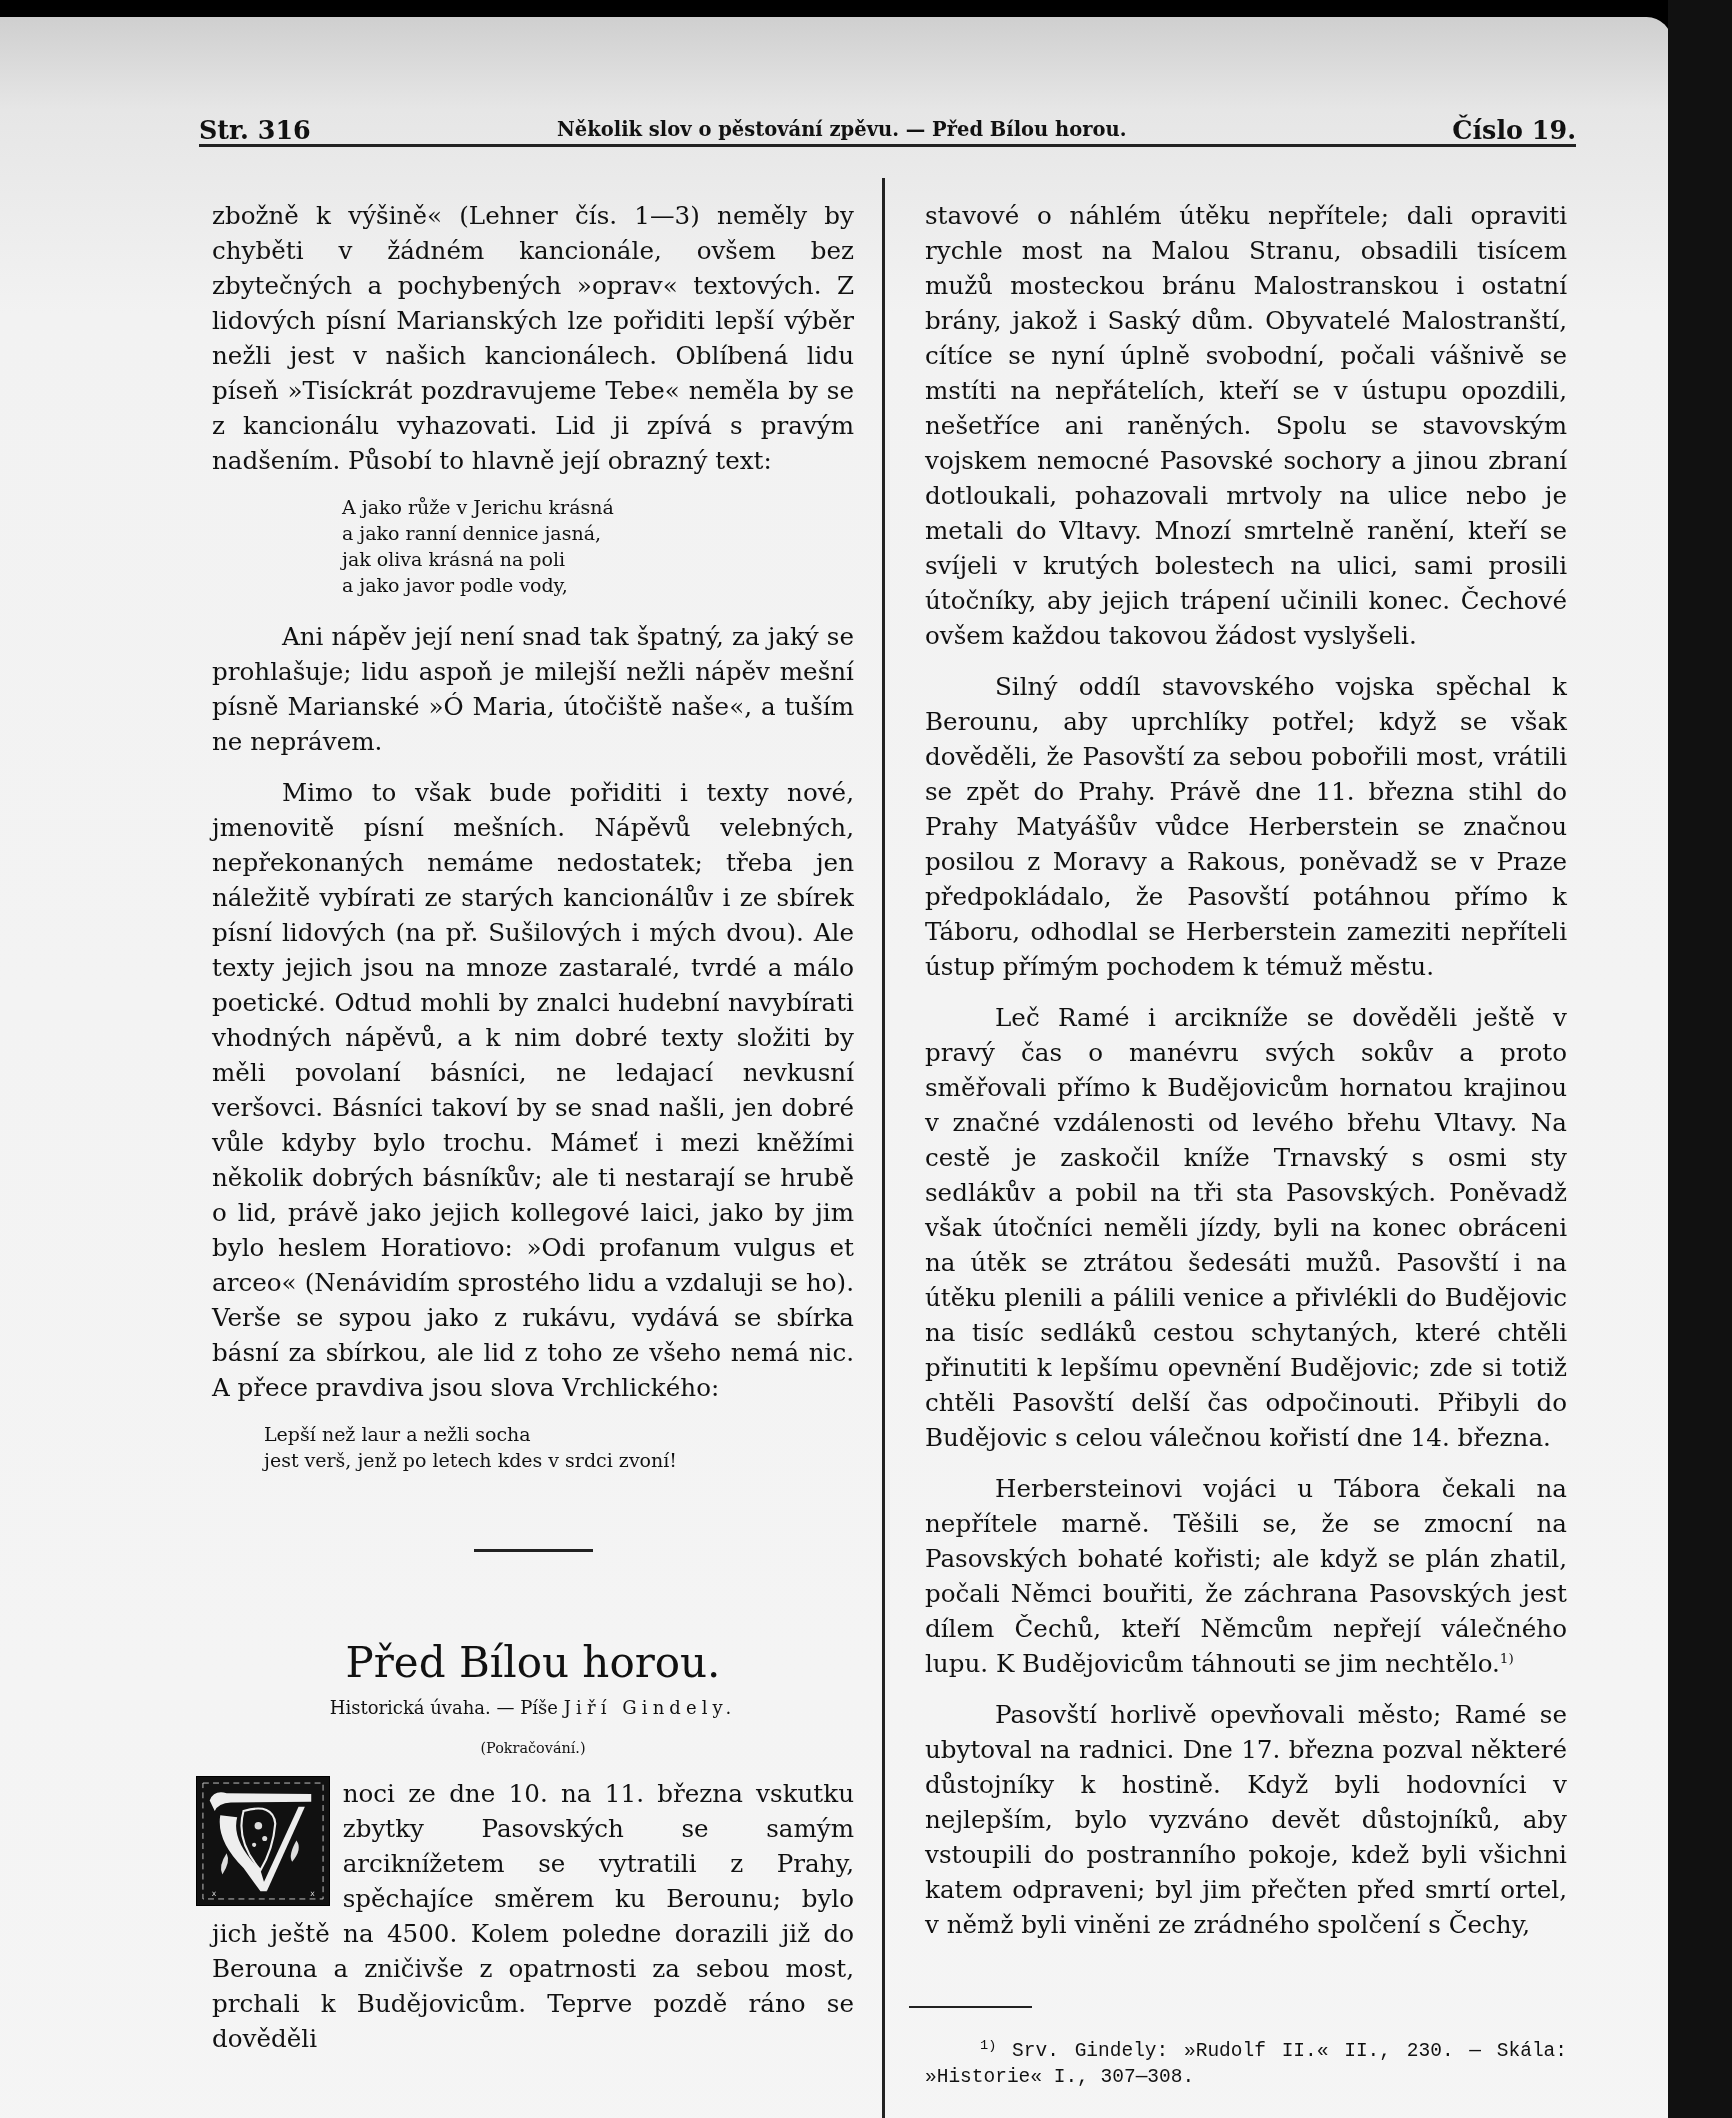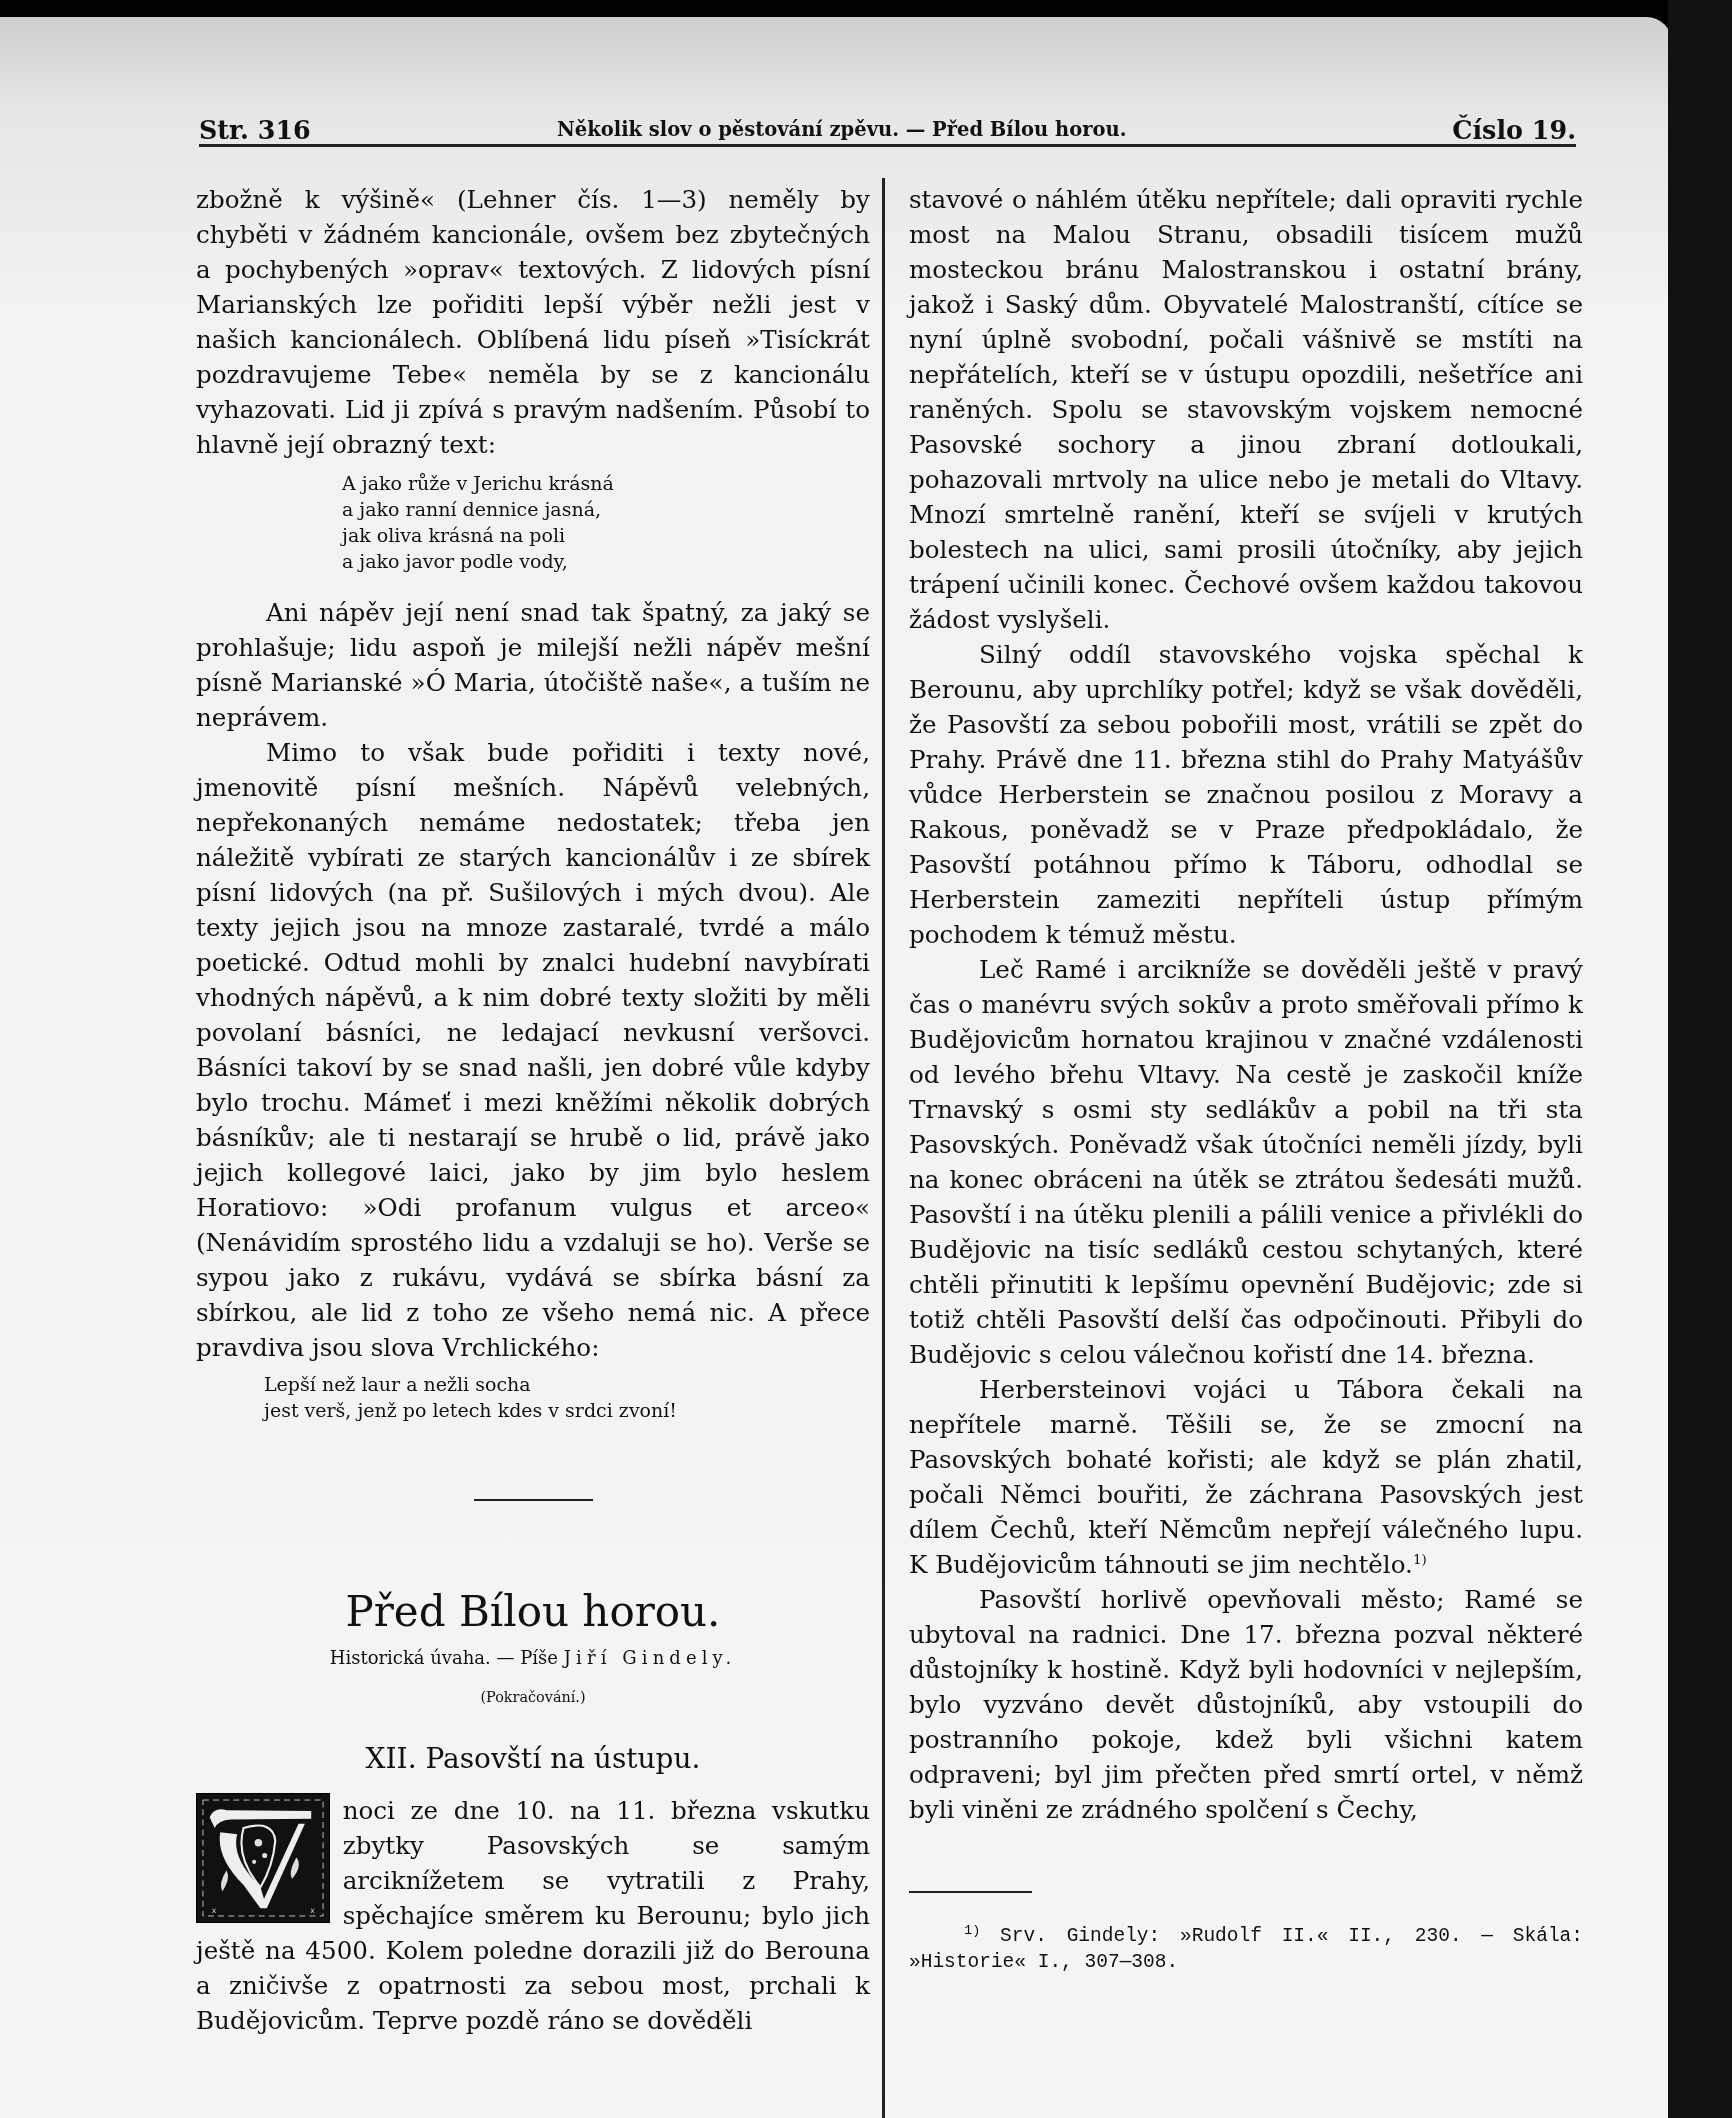--- a/index.html
+++ b/index.html
@@ -38,21 +38,21 @@
     position: absolute; left: 882px; top: 178px; width: 2.5px; height: 2034px; background: #222;
   }
   .column {
     position: absolute; top: 182px;
     font-family: "DejaVu Serif", serif;
     font-size: 24.6px; line-height: 35px;
     text-align: justify;
   }
   .col-left { left: 196px; width: 674px; }
   .col-right { left: 909px; width: 674px; }
-  p { margin: 0; }
+  p { margin: 16px; }
   .indent { text-indent: 70px; }
   .verse {
     font-size: 19px; line-height: 26px; text-align: left;
     margin: 7.6px 0 21px 146px;
   }
   .verse2 {
     font-size: 19px; line-height: 26px; text-align: left;
     margin: 6px 0 0 68px;
   }
   .sep-rule {
@@ -113,21 +113,20 @@
     <div>jest verš, jenž po letech kdes v srdci zvoní!</div>
   </div>
   <div class="sep-rule"></div>
 
   <div class="article-title">Před Bílou horou.</div>
   <div class="article-sub">
     <span>Historická úvaha. — Píše</span>
     <span class="spaced">Jiří Gindely.</span>
   </div>
   <div class="article-cont">(Pokračování.)</div>
-  <div class="chapter-title">XII. Pasovští na ústupu.</div>
 
   <div class="dropcap-para">
     <div class="dropcap">
       <svg width="132" height="128" viewBox="0 0 312 302" style="font-size:58px">
         <rect x="14" y="14" width="284" height="274" fill="none" stroke="#ddd" stroke-width="2" stroke-dasharray="14 10"></rect>
         <path d="M30 55 Q40 30 70 38 L270 40 L270 58 L80 60 Q50 62 42 80 Z" fill="#eee"></path>
         <path d="M55 90 Q45 150 110 215 L150 270 L165 270 L150 220 Q80 150 95 95 Z" fill="#eee"></path>
         <path d="M165 270 L255 70 L240 70 L155 255 Z" fill="#eee"></path>
         <path d="M110 80 Q180 60 185 110 Q180 170 150 220 Q90 150 110 80 Z" fill="none" stroke="#eee" stroke-width="5"></path>
         <circle cx="145" cy="115" r="9" fill="#ddd"></circle>

